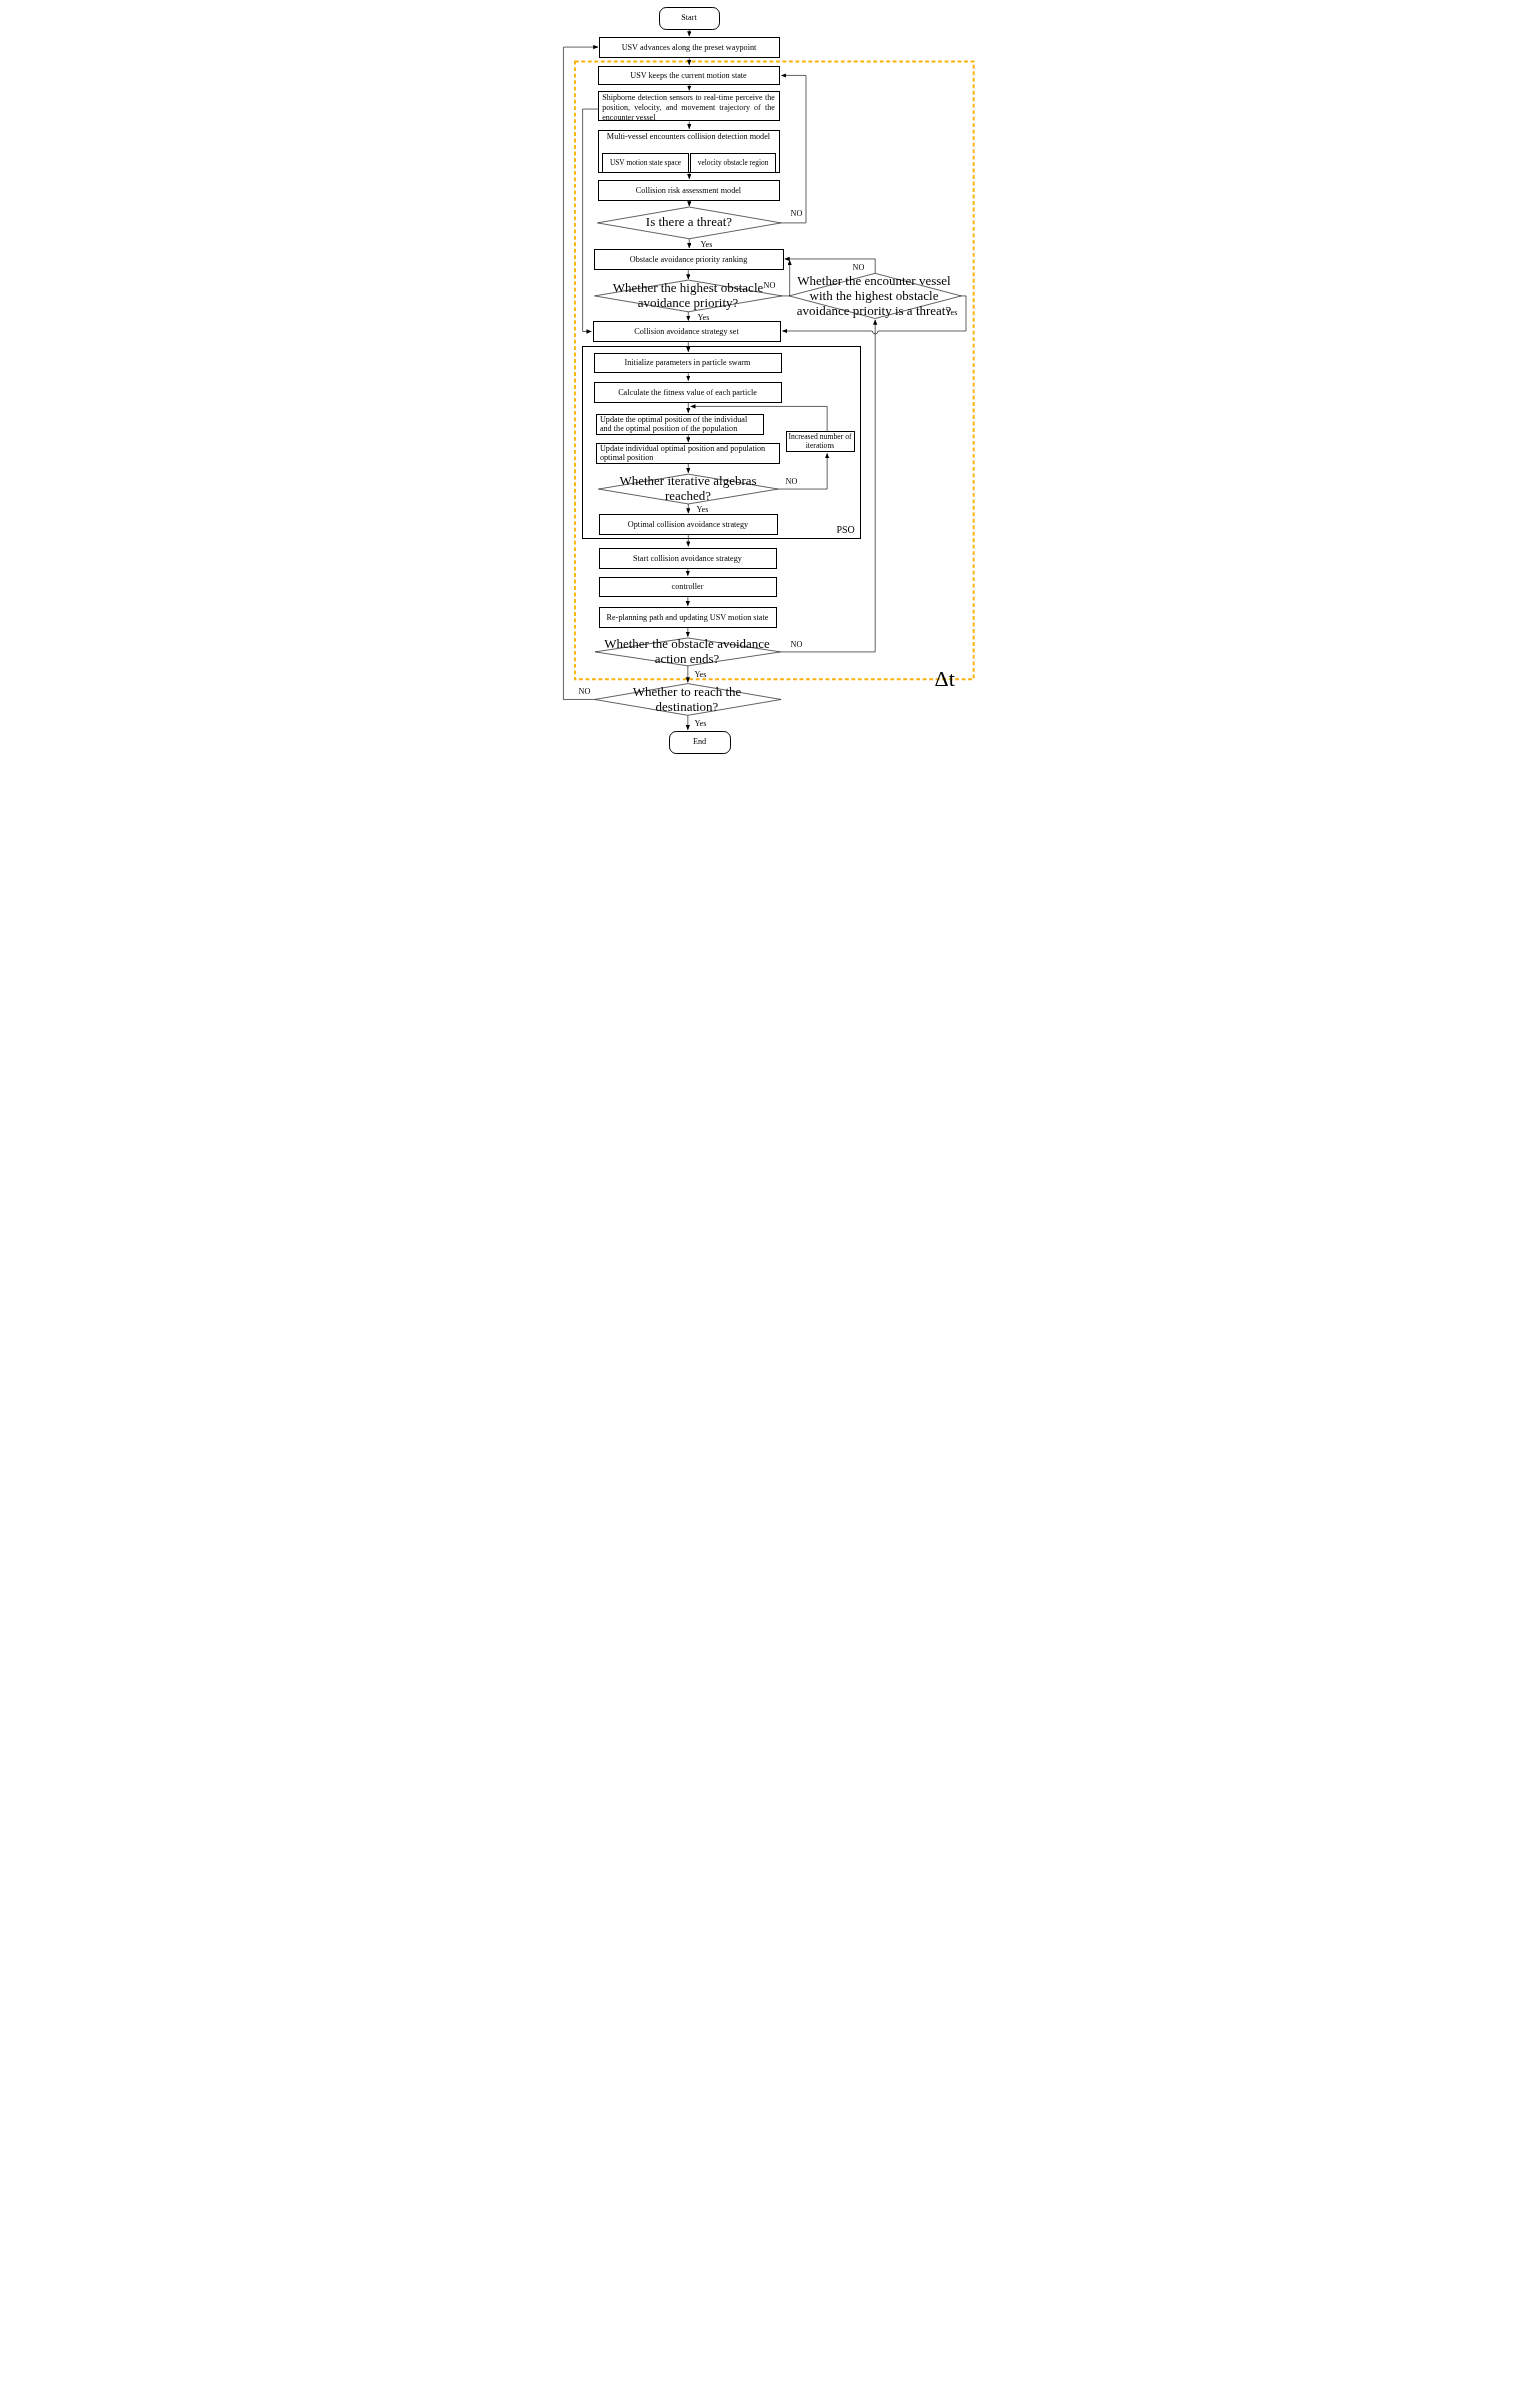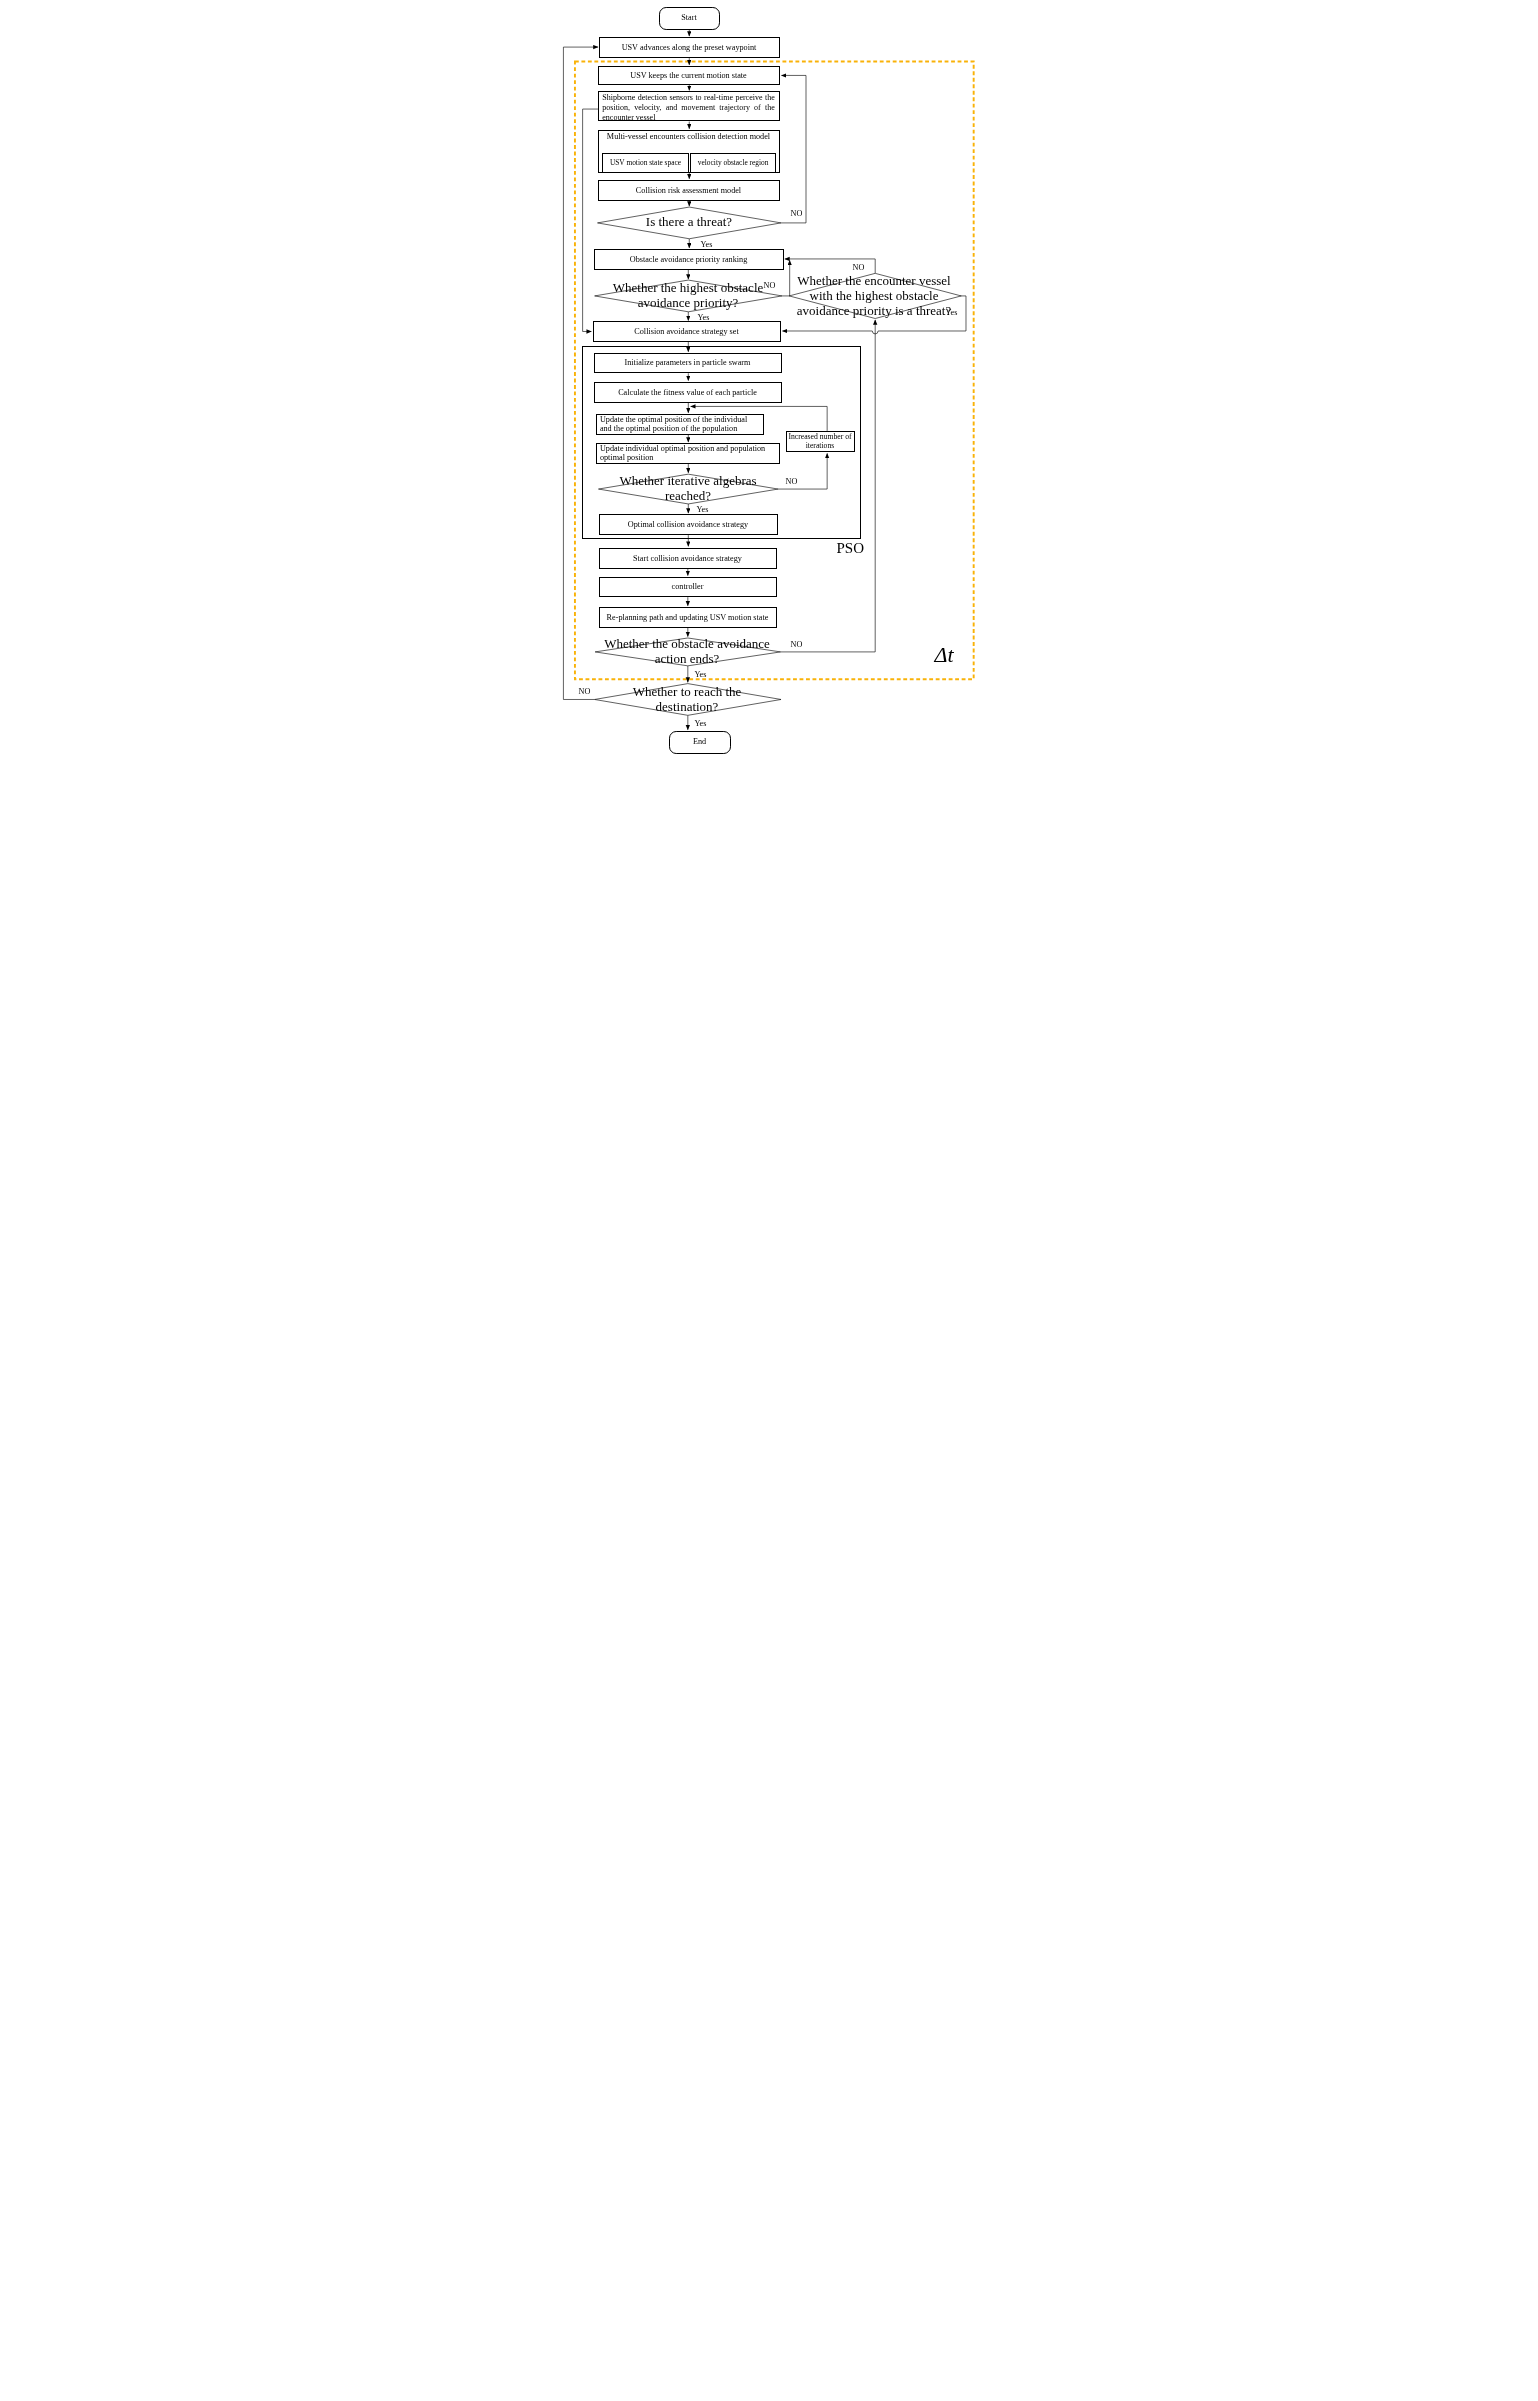--- a/index.html
+++ b/index.html
@@ -16,22 +16,22 @@
   }
   .rounded{border-radius:7.2px;text-align:center;}
   .leftalign{justify-content:flex-start;text-align:left;padding-left:3.4px;padding-right:4.8px;}
   .justify{display:block;text-align:justify;padding:1.4px 3.8px 0 3.8px;font-size:8px;line-height:1.2;}
   .dlabel{
     position:absolute;display:flex;align-items:center;justify-content:center;
     text-align:center;font-size:13px;line-height:1.15;pointer-events:none;background:transparent;
   }
   .edge{position:absolute;font-size:8.2px;background:transparent;white-space:nowrap;}
   .pso-frame{position:absolute;box-sizing:border-box;border:0.7px solid #000;background:transparent;}
-  .pso-tag{position:absolute;font-size:15px;margin-top:16px;}
-  .dt-tag{position:absolute;font-size:22px;font-style:italic;font-family:"Liberation Serif",serif;}
+  .pso-tag{position:absolute;font-size:10px;}
+  .dt-tag{position:absolute;font-size:22px;font-family:"Liberation Serif",serif;margin-top:24px;}
   .inner-row{position:absolute;left:3.8px;top:22px;width:174px;height:19.7px;display:flex;gap:1.4px;}
   .inner-box{
     box-sizing:border-box;border:0.6px solid #000;flex:1;display:flex;align-items:center;
     justify-content:center;font-size:7.4px;text-align:center;line-height:1.05;padding:0 1px;
   }
   .mm-title{position:absolute;left:0;top:1.4px;width:100%;text-align:center;font-size:8.2px;}
 </style>
 </head>
 <body>
 

